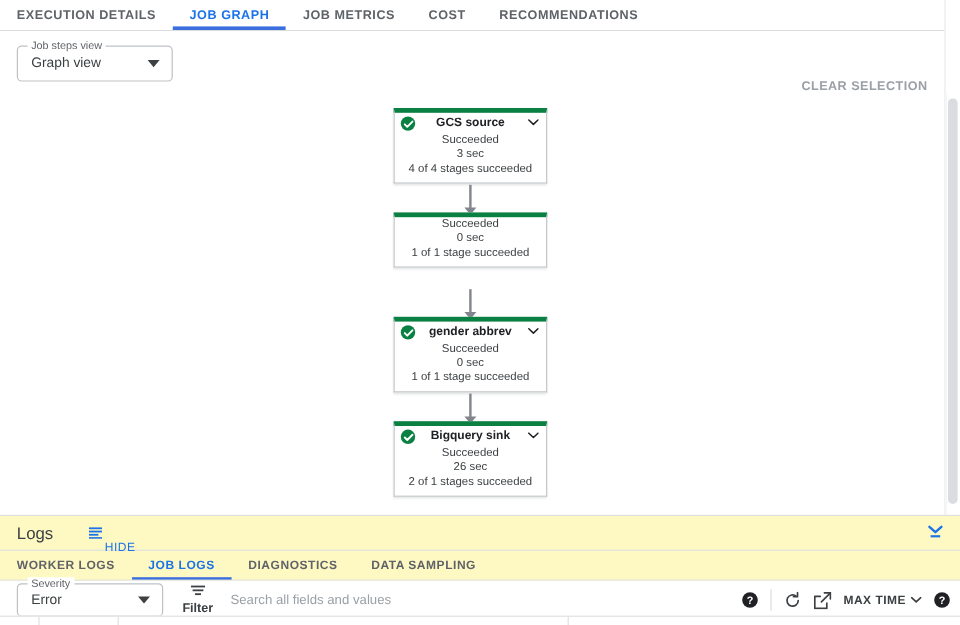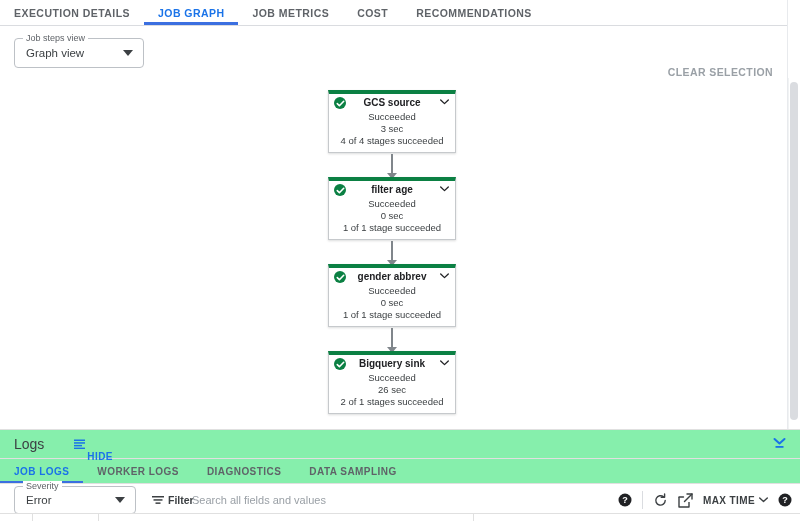--- a/index.html
+++ b/index.html
@@ -138,35 +138,35 @@
   .splitter-handle {
     position: absolute; left: 50%; top: 2px; transform: translateX(-50%);
     width: 30px; height: 4px; border-radius: 2px;
     background: #5f6368; border: 1px solid #9aa0a6;
     cursor: row-resize;
   }
 
   
   .logs-panel {
     position: absolute; top: 430px; left: 0; width: 800px; height: 91px;
-    background: #86efac;
+    background: #fef9c3;
   }
   .logs-header {
     position: relative; height: 29px;
     border-bottom: 1px solid #e0e0e0;
     display: flex; align-items: center;
   }
   .logs-title {
     margin-left: 14px; font-size: 14px; color: #3c4043;
   }
   .hide-btn {
     margin-left: 30px; display: flex; align-items: center; gap: 2px;
     color: #1a73e8; cursor: pointer;
   }
-  .hide-btn .lbl { font-size: 10px; font-weight: bold; letter-spacing: .4px; margin-top: 24px; }
+  .hide-btn .lbl { font-size: 10px; font-weight: normal; letter-spacing: .4px; margin-top: 24px; }
   .collapse-all {
     position: absolute; right: 13px; top: 50%; transform: translateY(-50%);
     cursor: pointer; line-height: 0;
   }
 
   .logs-tabs {
     position: relative; height: 25px;
     border-bottom: 1px solid #e0e0e0;
     display: flex; align-items: flex-start;
   }
@@ -182,21 +182,21 @@
     height: 2.5px; background: #3b6fe0;
   }
 
   .logs-toolbar {
     position: relative; height: 32px; background: #fff;
   }
   #severity-field { left: 14px; top: 2px; width: 122px; height: 28px; padding-left: 14px; }
 
   .filter-btn {
     position: absolute; left: 152px; top: 50%; transform: translateY(-50%);
-    display: flex; align-items: center; gap: 4px; cursor: pointer;
+    display: flex; align-items: center; gap: 4px; cursor: pointer; flex-direction: column;
   }
   .filter-btn .lbl { font-size: 10.5px; font-weight: bold; color: #3c4043; }
   .search-placeholder {
     position: absolute; left: 192px; top: 50%; transform: translateY(-50%);
     font-size: 11px; color: #9aa0a6; cursor: text;
   }
   .tb-right {
     position: absolute; right: 8px; top: 50%; transform: translateY(-50%);
     display: flex; align-items: center; gap: 10px;
   }
@@ -266,33 +266,20 @@
       <div class="node-body">
         <div class="node-line">Succeeded</div>
         <div class="node-line">3 sec</div>
         <div class="node-line">4 of 4 stages succeeded</div>
       </div>
     </div>
     <div class="edge" style="left:391px; top:76px; height:22px;"></div>
     <div class="edge-arrow" style="left:387px; top:95px;"></div>
 
     <div class="node" style="left:328px; top:99px;">
-      <div class="node-head">
-        <span class="node-check">
-          <svg width="9" height="9" viewBox="0 0 9 9">
-              <path d="M1.3 4.6 L3.4 6.7 L7.7 2.3" stroke="#ffffff" stroke-width="1.6" fill="none" stroke-linecap="round" stroke-linejoin="round"></path>
-            </svg>
-        </span>
-        <span class="node-title">filter age</span>
-        <span class="node-caret">
-          <svg width="9" height="6" viewBox="0 0 9 6">
-              <path d="M0.7 1 L4.5 4.6 L8.3 1" stroke="#202124" stroke-width="1.3" fill="none" stroke-linecap="round" stroke-linejoin="round"></path>
-            </svg>
-        </span>
-      </div>
       <div class="node-body">
         <div class="node-line">Succeeded</div>
         <div class="node-line">0 sec</div>
         <div class="node-line">1 of 1 stage succeeded</div>
       </div>
     </div>
     <div class="edge" style="left:391px; top:163px; height:22px;"></div>
     <div class="edge-arrow" style="left:387px; top:182px;"></div>
 
     <div class="node" style="left:328px; top:186px;">
@@ -366,25 +353,25 @@
       </div>
       <div class="collapse-all">
         <svg width="15" height="13" viewBox="0 0 15 13">
           <path d="M2.5 1.5 L7.5 6 L12.5 1.5" stroke="#1a73e8" stroke-width="2" fill="none" stroke-linecap="round" stroke-linejoin="round"></path>
           <rect x="3.5" y="8.5" width="8" height="1.8" fill="#1a73e8"></rect>
         </svg>
       </div>
     </div>
 
     <div class="logs-tabs">
+      <div class="logs-tab">
+          <span>WORKER LOGS</span>
+        </div>
       <div class="logs-tab active">
           <span>JOB LOGS</span>
-        </div>
-      <div class="logs-tab">
-          <span>WORKER LOGS</span>
         </div>
       <div class="logs-tab">
           <span>DIAGNOSTICS</span>
         </div>
       <div class="logs-tab">
           <span>DATA SAMPLING</span>
         </div>
     </div>
 
     <div class="logs-toolbar">

